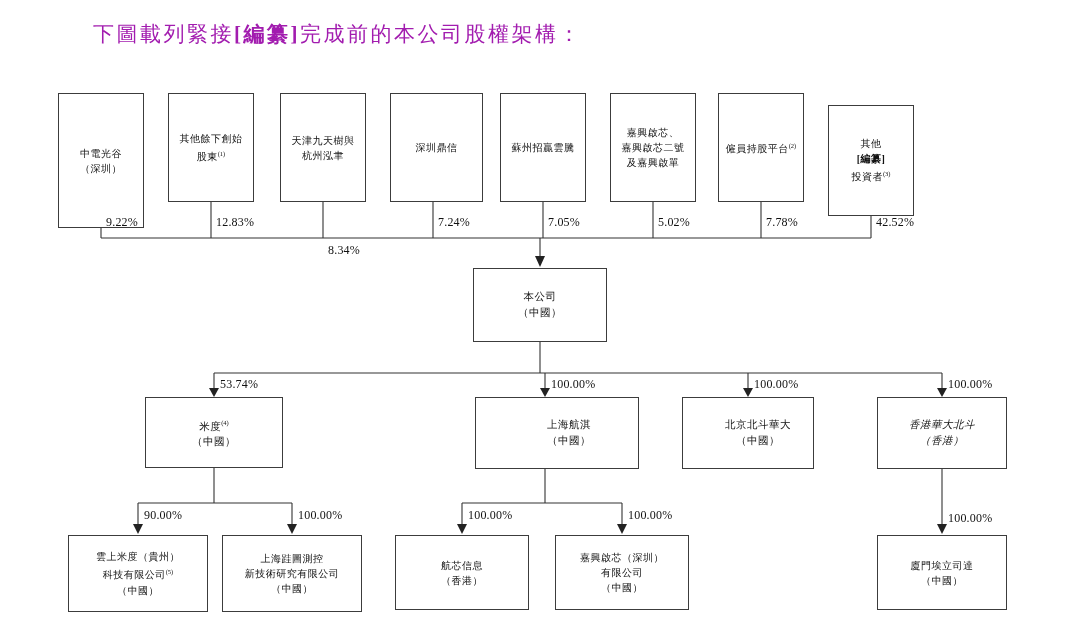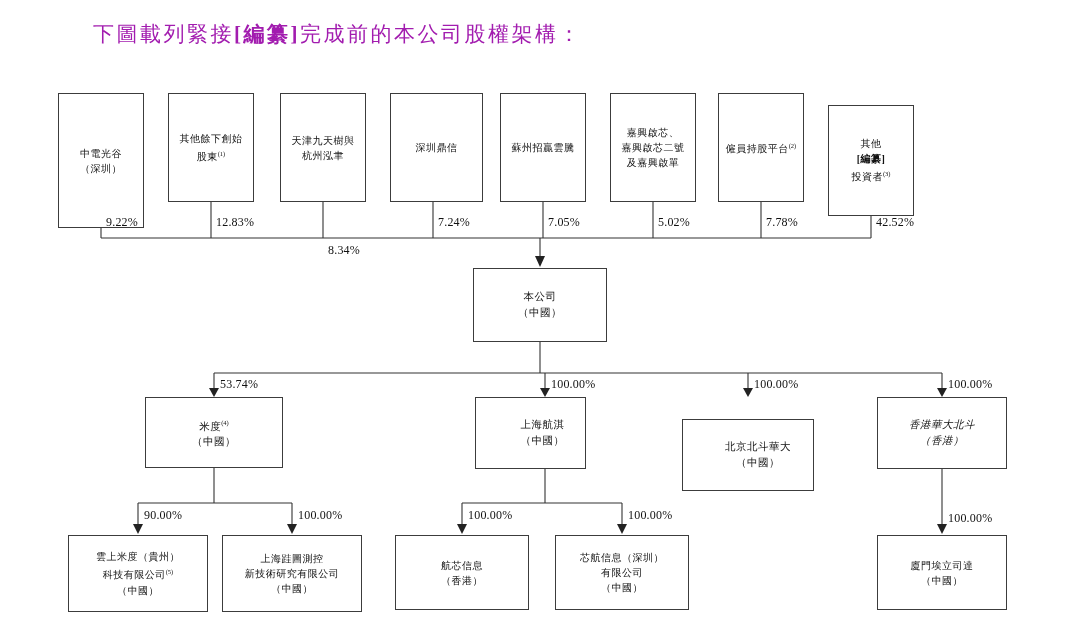--- a/index.html
+++ b/index.html
@@ -112,24 +112,24 @@
   </div>
 
   <div class="pct" style="left:220px;top:377px;">53.74%</div>
   <div class="pct" style="left:551px;top:377px;">100.00%</div>
   <div class="pct" style="left:754px;top:377px;">100.00%</div>
   <div class="pct" style="left:948px;top:377px;">100.00%</div>
 
   <div class="box" style="left:145px;top:397px;width:138px;height:71px;">
     <div class="txt-md"><span>米度</span><sup>(4)</sup><br><span>（中國）</span></div>
   </div>
-  <div class="box" style="left:475px;top:397px;width:111px;height:72px;padding-left:24px;">
+  <div class="box" style="left:475px;top:397px;width:164px;height:72px;padding-left:24px;">
     <div class="txt-md"><span>上海航淇</span><br><span>（中國）</span></div>
   </div>
-  <div class="box" style="left:682px;top:419px;width:132px;height:72px;padding-left:20px;">
+  <div class="box" style="left:682px;top:397px;width:132px;height:72px;padding-left:20px;">
     <div class="txt-md"><span>北京北斗華大</span><br><span>（中國）</span></div>
   </div>
   <div class="box" style="left:877px;top:397px;width:130px;height:72px;font-style:italic;">
     <div class="txt-md"><span>香港華大北斗</span><br><span>（香港）</span></div>
   </div>
 
   <div class="pct" style="left:144px;top:508px;">90.00%</div>
   <div class="pct" style="left:298px;top:508px;">100.00%</div>
   <div class="pct" style="left:468px;top:508px;">100.00%</div>
   <div class="pct" style="left:628px;top:508px;">100.00%</div>
@@ -138,19 +138,19 @@
   <div class="box" style="left:68px;top:535px;width:140px;height:77px;">
     <div class="txt"><span>雲上米度（貴州）</span><br><span>科技有限公司</span><sup>(5)</sup><br><span>（中國）</span></div>
   </div>
   <div class="box" style="left:222px;top:535px;width:140px;height:77px;">
     <div class="txt"><span>上海跬圖測控</span><br><span>新技術研究有限公司</span><br><span>（中國）</span></div>
   </div>
   <div class="box" style="left:395px;top:535px;width:134px;height:75px;">
     <div class="txt"><span>航芯信息</span><br><span>（香港）</span></div>
   </div>
   <div class="box" style="left:555px;top:535px;width:134px;height:75px;">
-    <div class="txt"><span>芯航信息（深圳）</span><br><span>有限公司</span><br><span>（中國）</span></div>
+    <div class="txt"><span>嘉興啟芯（深圳）</span><br><span>有限公司</span><br><span>（中國）</span></div>
   </div>
   <div class="box" style="left:877px;top:535px;width:130px;height:75px;">
     <div class="txt"><span>廈門埃立司達</span><br><span>（中國）</span></div>
   </div>
 
 </div>
 
 </body></html>

